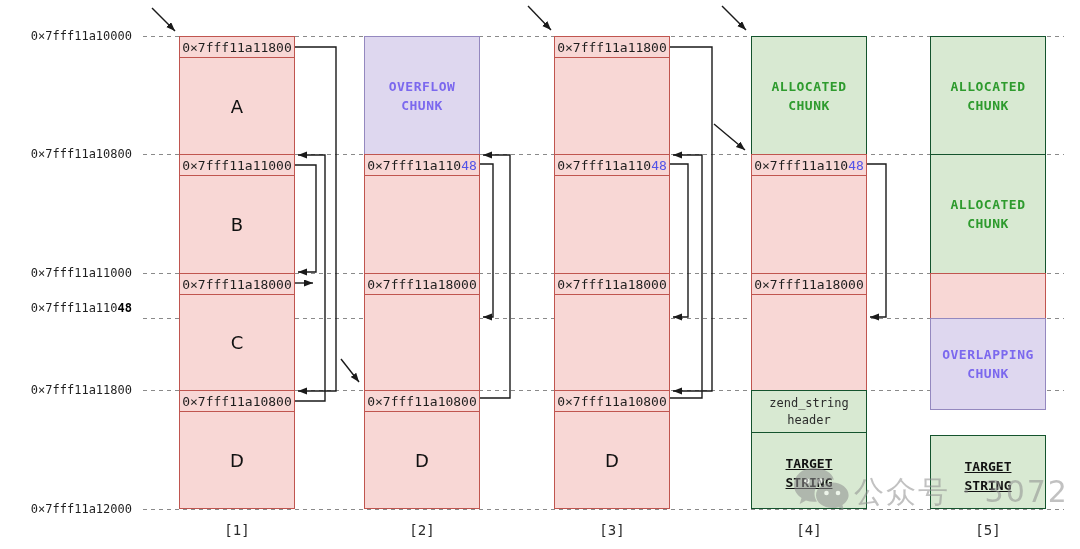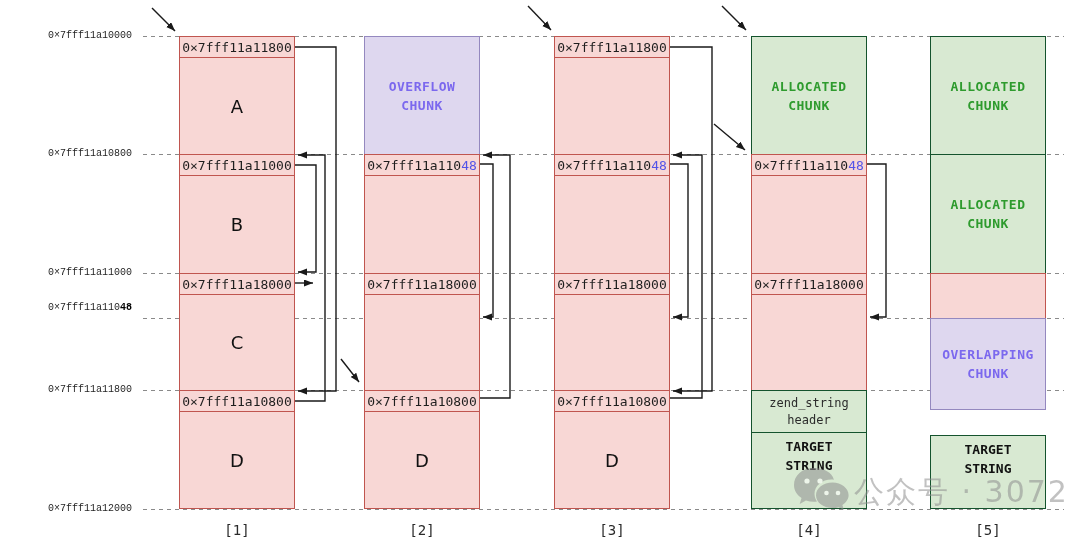--- a/index.html
+++ b/index.html
@@ -1,36 +1,36 @@
 <!DOCTYPE html>
 <html><head>
 <meta charset="utf-8">
 <style>
   html,body{margin:0;padding:0;background:#fff;}
   .canvas{position:relative;width:1080px;height:549px;background:#fff;overflow:hidden;
           font-family:"DejaVu Sans Mono","Liberation Mono",monospace;}
   svg.layer{position:absolute;left:0;top:0;pointer-events:none;}
-  .axis-label{position:absolute;left:16px;width:116px;text-align:right;font-size:10px;
-              color:#1f1f1f;line-height:18px;white-space:nowrap;font-family:Liberation Mono, monospace;}
+  .axis-label{position:absolute;left:16px;width:116px;text-align:right;font-size:12px;
+              color:#1f1f1f;line-height:18px;white-space:nowrap;}
   .axis-label b{font-weight:bold;color:#000;}
   .col{position:absolute;top:0;height:549px;width:116px;}
   .cell{position:absolute;left:0;width:116px;box-sizing:border-box;display:flex;
         align-items:center;justify-content:center;text-align:center;}
   .pink{background:#f8d7d5;border:1px solid #c0554f;}
   .purple{background:#ded7ef;border:1px solid #9488bf;}
   .green{background:#d8e9d2;border:1px solid #14532d;}
   .hdr{font-size:13px;color:#1e1e1e;white-space:nowrap;}
   .hdr .accent{color:#5353e8;}
   .big-letter{font-size:18px;color:#111;font-family:"DejaVu Sans","Liberation Sans",sans-serif;}
   .two-line{flex-direction:column;line-height:19px;font-size:13px;font-weight:bold;letter-spacing:0.5px;}
   .purple-text{color:#7b68ee;}
   .green-text{color:#2e9b2e;}
   .zend{flex-direction:column;font-size:12px;font-weight:normal;color:#2c2c2c;line-height:17px;letter-spacing:0;}
-  .target{flex-direction:column;justify-content:flex-start;padding-top:4px;font-size:13px;
-          font-weight:bold;color:#111;line-height:19px;}
+  .target{flex-direction:column;justify-content:flex-start;padding-top:21px;font-size:13px;
+          font-weight:bold;color:#111;line-height:19px;text-decoration:underline;}
   .col-label{position:absolute;width:116px;top:522px;text-align:center;font-size:14px;color:#2a2a2a;}
   .watermark{position:absolute;left:792px;top:466px;display:flex;align-items:center;gap:4px;
              opacity:0.55;pointer-events:none;}
   .watermark .wm-text{font-family:"DejaVu Sans","Liberation Sans",sans-serif;font-size:30px;
              color:#8f8f8f;letter-spacing:2px;white-space:nowrap;}
 </style>
 </head>
 <body>
 
 <div class="canvas">

